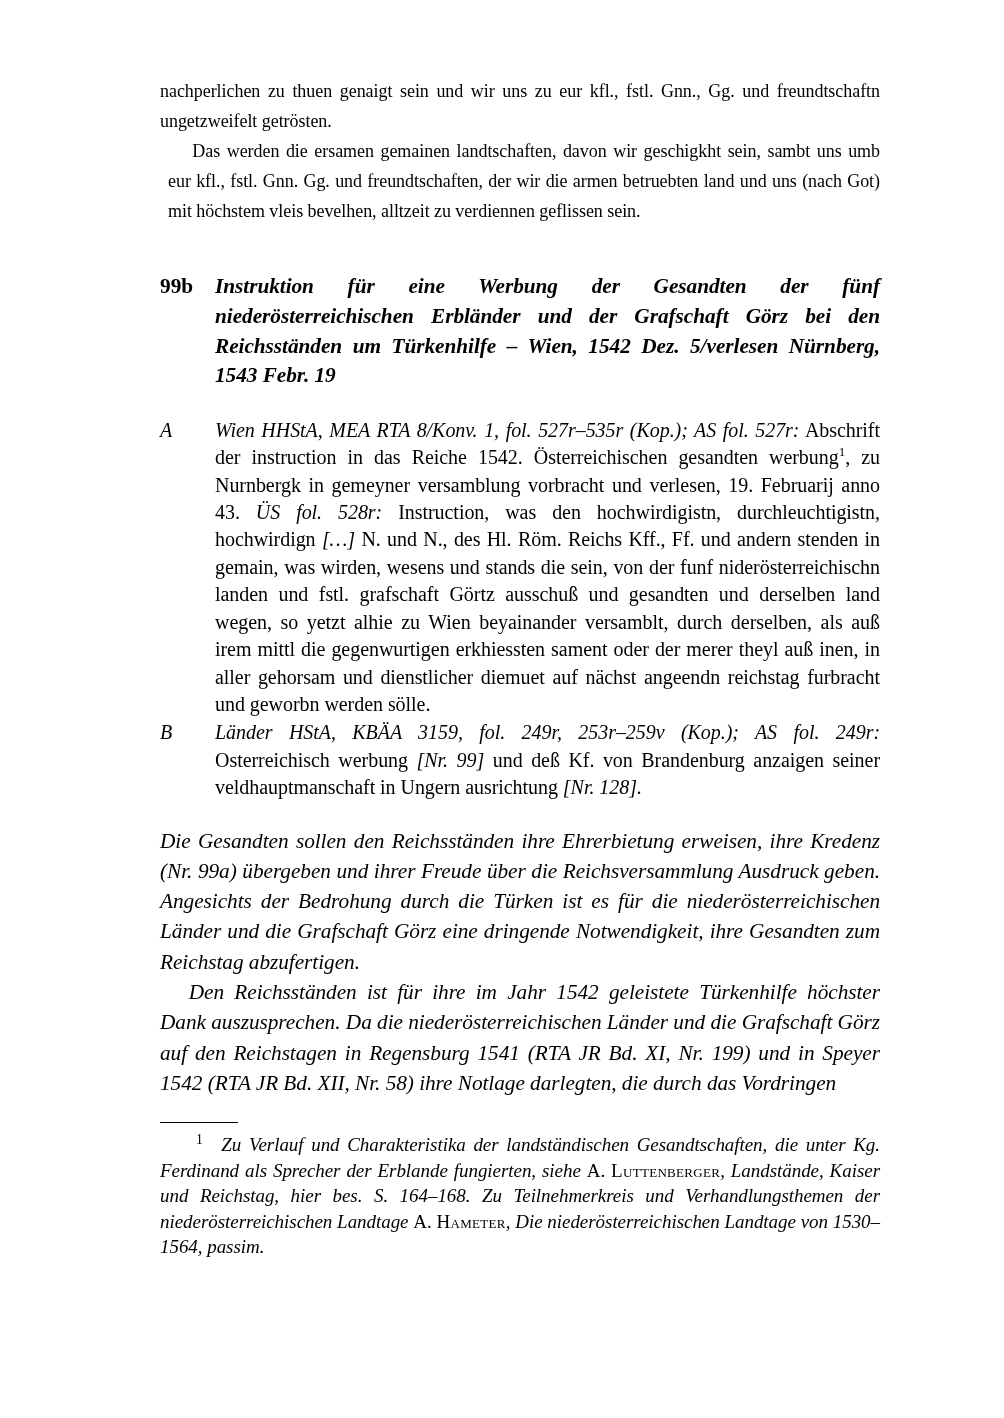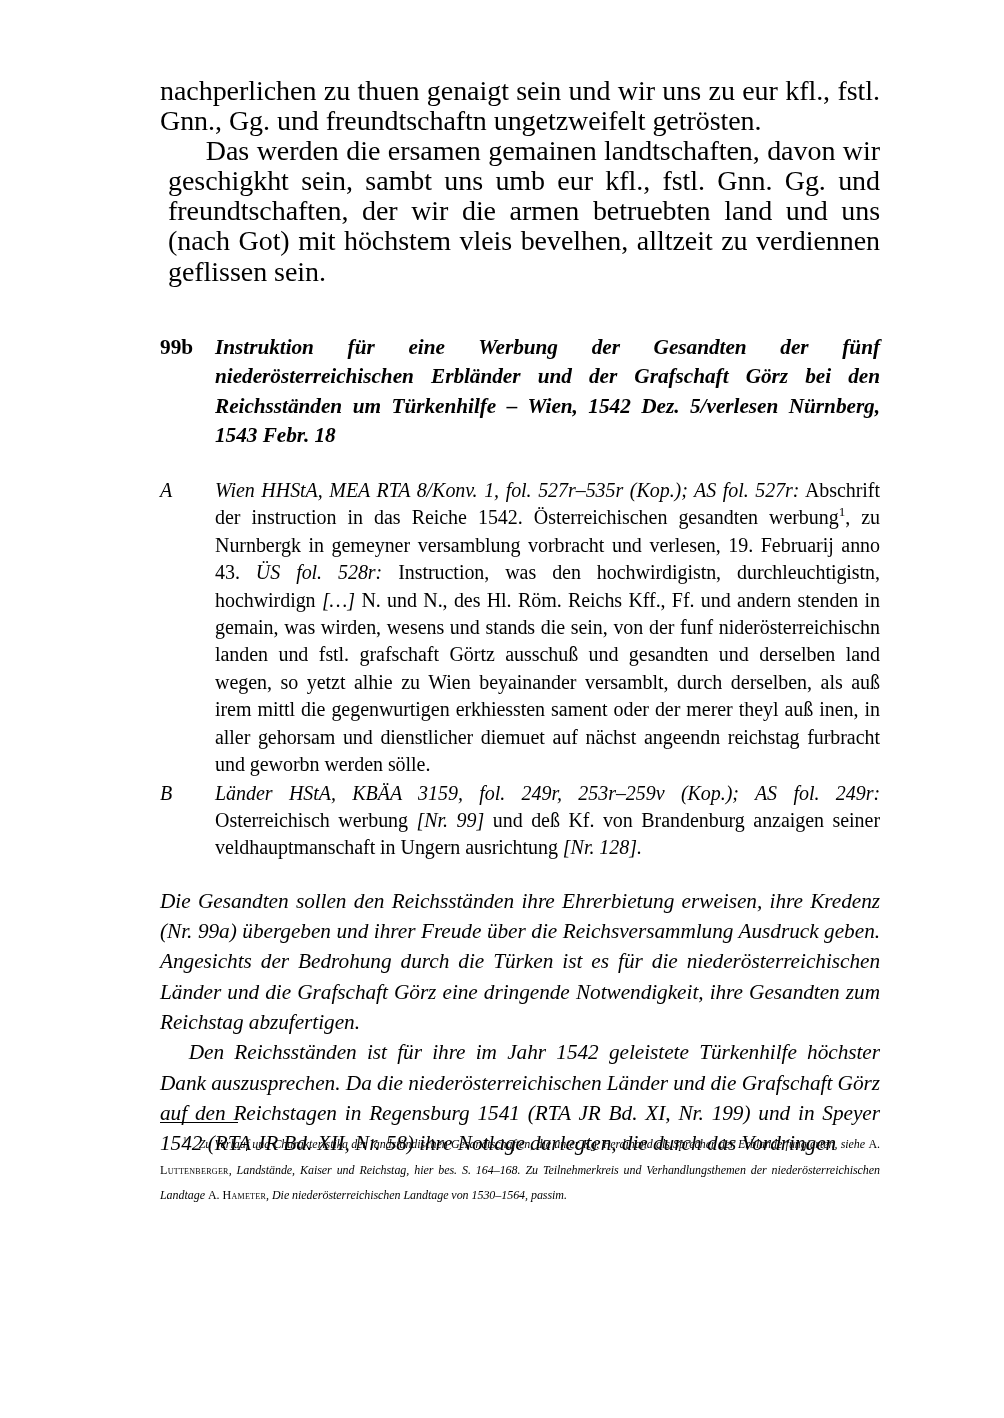--- a/index.html
+++ b/index.html
@@ -44,21 +44,21 @@
     position: absolute;
     left: 215px;
     top: 3px;
     font-size: 19px;
     line-height: 1.1;
     letter-spacing: 0.15px;
   }
 
   
   .body-text {
-    font-size: 28px;
+    font-size: 18px;
     line-height: 30.1px;
     text-align: justify;
     text-justify: inter-word;
     hyphens: none;
     letter-spacing: -0.05px;
   }
   .body-text p {
     margin: 0;
   }
   .body-text p.indent {
@@ -143,21 +143,21 @@
     top: 1122px;
   }
   .fn-rule {
     width: 78px;
     height: 0;
     border-top: 1.3px solid #000;
     margin: 0 0 9px 0;
   }
   .fn-text {
     font-style: italic;
-    font-size: 12px;
+    font-size: 19px;
     line-height: 25.6px;
     text-align: justify;
     text-justify: inter-word;
     letter-spacing: -0.05px;
     text-indent: 1.9em;
   }
   .fn-num {
     font-style: normal;
     font-size: 0.72em;
     vertical-align: super;
@@ -177,21 +177,21 @@
 <div class="page">
 
 
   <div class="body-text">
     <p>nachperlichen zu thuen genaigt sein und wir uns zu eur kfl., fstl. Gnn., Gg. und freundtschaftn ungetzweifelt getrösten.</p>
     <p class="indent">Das werden die ersamen gemainen landtschaften, davon wir geschigkht sein, sambt uns umb eur kfl., fstl. Gnn. Gg. und freundtschaften, der wir die armen betruebten land und uns (nach Got) mit höchstem vleis bevelhen, alltzeit zu verdiennen geflissen sein.</p>
   </div>
 
   <div class="head-block">
     <div class="head-num">99b</div>
-    <div class="head-body">Instruktion für eine Werbung der Gesandten der fünf niederösterreichischen Erbländer und der Grafschaft Görz bei den Reichsständen um Türkenhilfe – Wien, 1542 Dez. 5/verlesen Nürnberg, 1543 Febr. 18</div>
+    <div class="head-body">Instruktion für eine Werbung der Gesandten der fünf niederösterreichischen Erbländer und der Grafschaft Görz bei den Reichsständen um Türkenhilfe – Wien, 1542 Dez. 5/verlesen Nürnberg, 1543 Febr. 19</div>
   </div>
 
   <div class="apparatus">
 
     <div class="app-item">
       <span class="app-sigil">A</span>
       <span class="app-body"><span class="ital">Wien HHStA, MEA RTA 8/Konv. 1, fol. 527r–535r (Kop.); AS fol. 527r:</span><span> Abschrift der instruction in das Reiche 1542. Österreichischen gesandten werbung</span><sup class="fn-ref">1</sup><span>, zu Nurnbergk in gemeyner versamblung vorbracht und verlesen, 19. Februarij anno 43. </span><span class="ital">ÜS fol. 528r:</span><span> Instruction, was den hochwirdigistn, durchleuchtigistn, hochwirdign </span><span class="ital">[…]</span><span> N. und N., des Hl. Röm. Reichs Kff., Ff. und andern stenden in gemain, was wirden, wesens und stands die sein, von der funf niderösterreichischn landen und fstl. grafschaft Görtz ausschuß und gesandten und derselben land wegen, so yetzt alhie zu Wien beyainander versamblt, durch derselben, als auß irem mittl die gegenwurtigen erkhiessten sament oder der merer theyl auß inen, in aller gehorsam und dienstlicher diemuet auf nächst angeendn reichstag furbracht und geworbn werden sölle.</span></span>
     </div>
 
     <div class="app-item">

